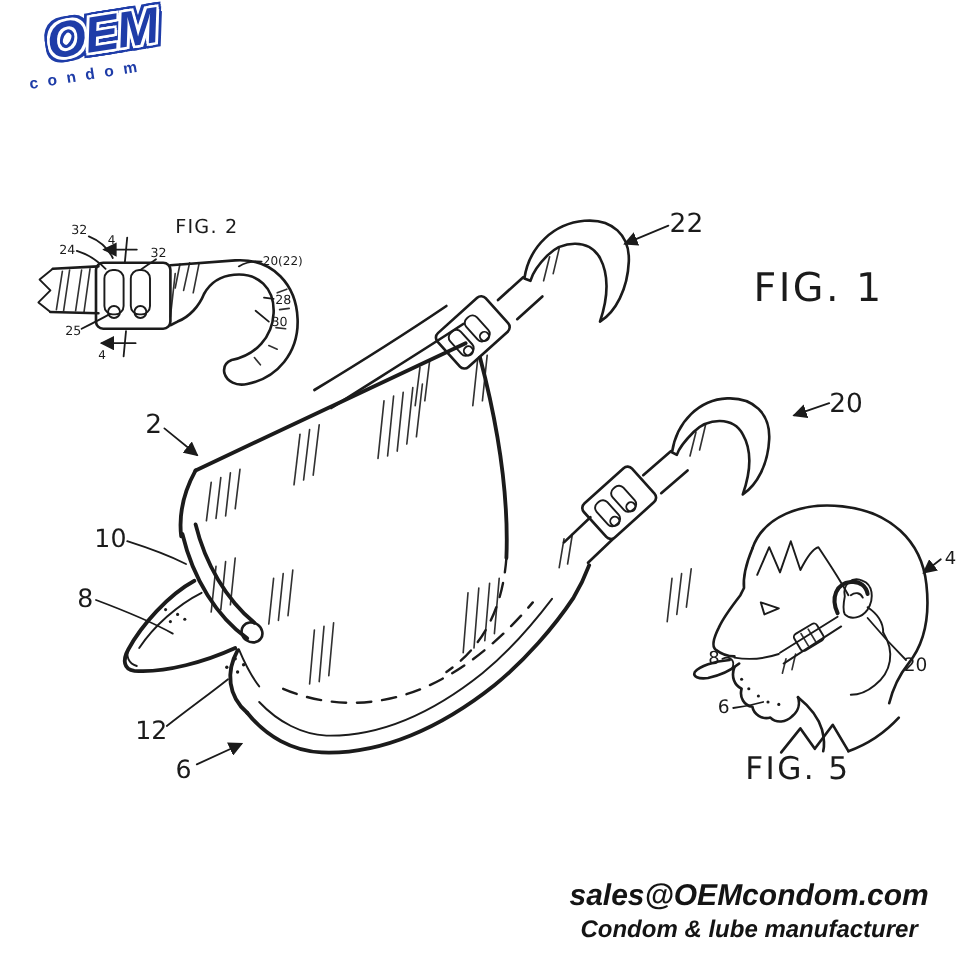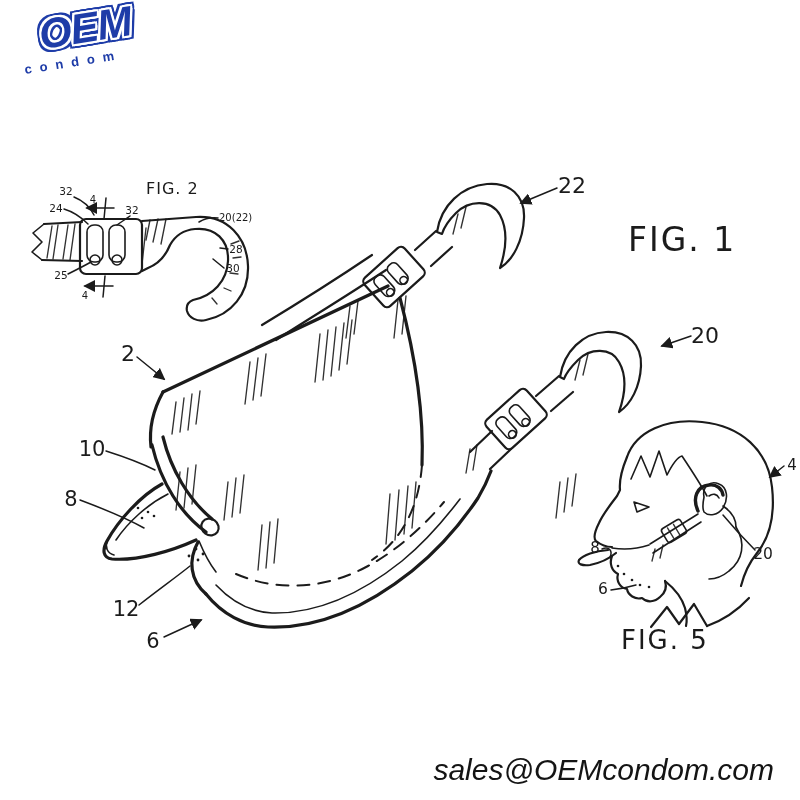--- a/index.html
+++ b/index.html
@@ -17,21 +17,21 @@
       -4px -4px 0 #1e3ca8, 4px -4px 0 #1e3ca8, -4px 4px 0 #1e3ca8, 4px 4px 0 #1e3ca8,
        0 -4px 0 #1e3ca8, 0 4px 0 #1e3ca8, -4px 0 0 #1e3ca8, 4px 0 0 #1e3ca8,
       -4px 2px 0 #1e3ca8, 4px -2px 0 #1e3ca8, -2px 4px 0 #1e3ca8, 2px -4px 0 #1e3ca8;
   }
   .logo-sub{
     font-weight:700;font-size:13px;letter-spacing:8px;color:#1e3ca8;
     margin-left:8px;margin-top:3px;
   }
   
   .footer{position:absolute;right:26px;bottom:12px;text-align:center;color:#141414;}
-  .footer-email{font-style:italic;font-weight:400;font-size:30px;line-height:1.25;cursor:pointer;}
+  .footer-email{font-style:italic;font-weight:700;font-size:25px;line-height:1.25;cursor:pointer;}
   .footer-tagline{font-style:italic;font-weight:700;font-size:20px;line-height:1.3;}
   
   svg{position:absolute;left:0;top:0;}
   .ln,.s3,.s2,.s15,.h,.lead,.dash{fill:none;stroke:#1b1b1b;stroke-linecap:round;stroke-linejoin:round;}
   .s3{stroke-width:3.2}
   .s2{stroke-width:2.2}
   .s15{stroke-width:1.6}
   .h{stroke-width:1.35;opacity:.9}
   .lead{stroke-width:1.5}
   .dash{stroke-width:2;stroke-dasharray:12 9}
@@ -278,15 +278,16 @@
     </g>
   </svg>
 
   <div class="logo">
     <div class="logo-oem">OEM</div>
     <div class="logo-sub">condom</div>
   </div>
 
   <div class="footer">
     <div class="footer-email">sales@OEMcondom.com</div>
+    <div class="footer-tagline">Condom &amp; lube manufacturer</div>
   </div>
 
 </div>
 
 </body></html>

